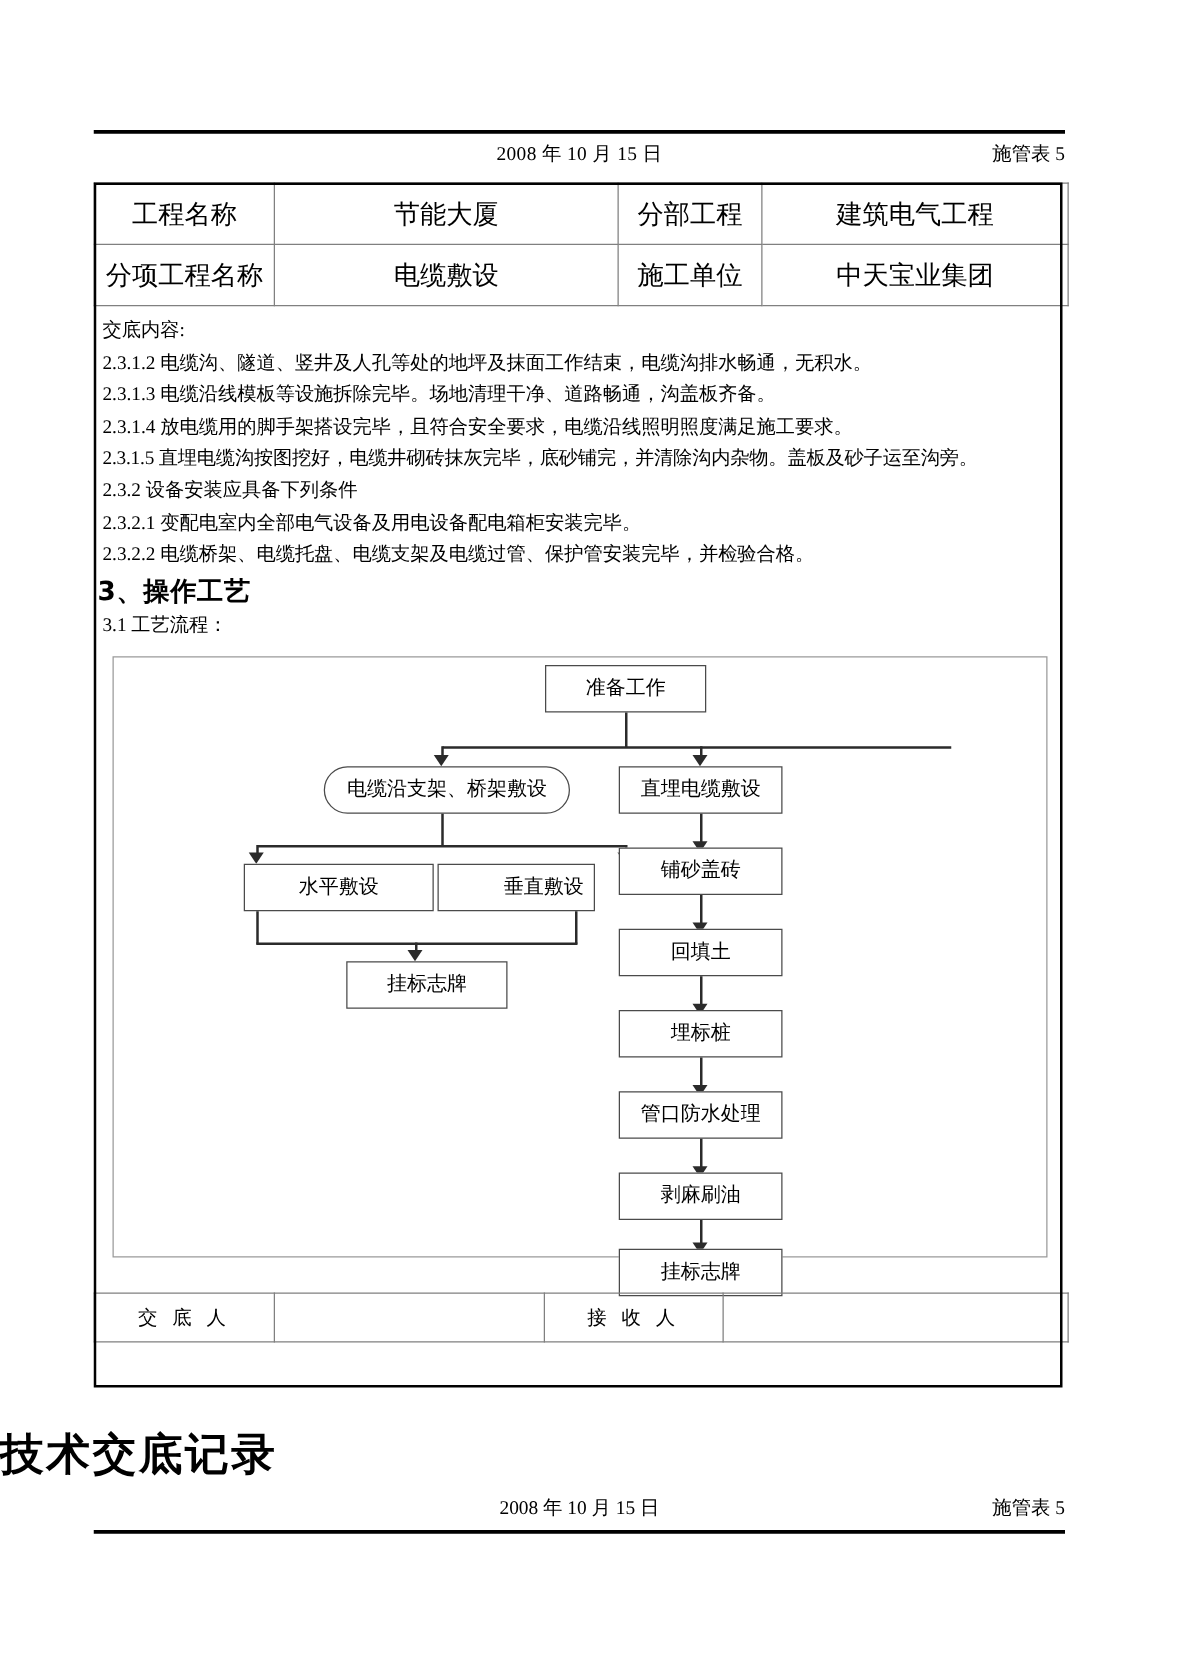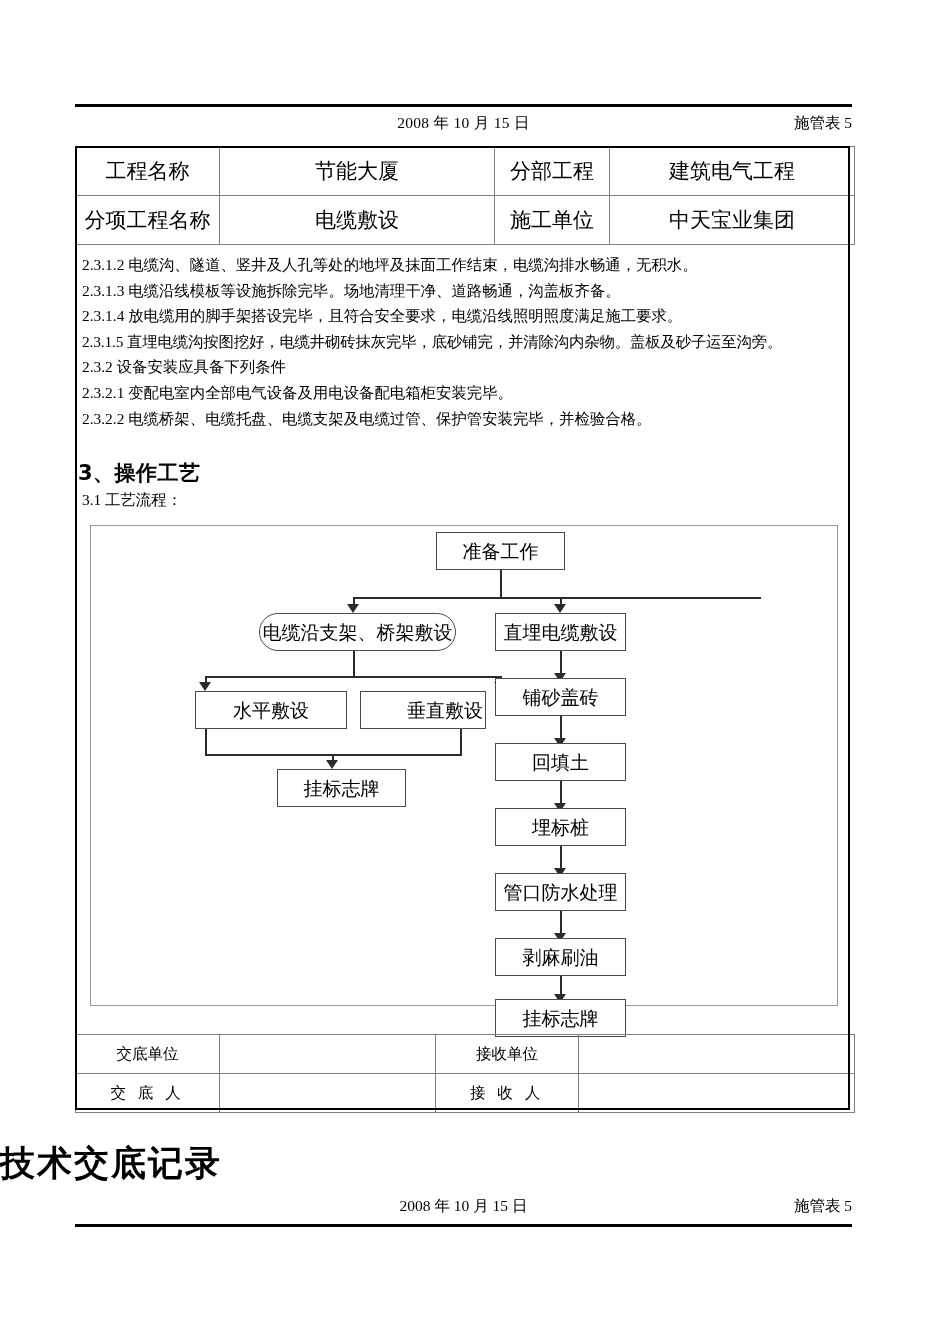--- a/index.html
+++ b/index.html
@@ -38,21 +38,21 @@
   .bodytxt .ln.tight{letter-spacing:-0.15px;}
   .h-sec{position:absolute;left:78px;top:459px;font-size:21px;font-weight:bold;
          font-family:"DejaVu Sans","Liberation Sans",sans-serif;letter-spacing:.5px;}
   .sub-sec{position:absolute;left:82px;top:490px;font-size:15.4px;}
 
   
   .chart-frame{position:absolute;left:90px;top:525px;width:748px;height:481px;
                border:1.3px solid #9a9a9a;box-sizing:border-box;background:#fff;}
 
   .node{position:absolute;box-sizing:border-box;border:1.4px solid #4a4a4a;
-        background:#fff;font-size:19px;display:flex;align-items:center;
+        background:#fff;font-size:16px;display:flex;align-items:center;
         justify-content:center;line-height:1;}
   .conn{position:absolute;background:#2b2b2b;}
   .vline{width:1.6px;}
   .hline{height:1.6px;}
   .arrow{position:absolute;width:0;height:0;border-left:6.5px solid transparent;
          border-right:6.5px solid transparent;border-top:9px solid #2b2b2b;}
 
   
   .sigtbl{left:75px;top:1034px;width:775px;}
   .sigtbl td{border:1px solid #808080;font-size:15.5px;text-align:center;
@@ -94,20 +94,21 @@
     <tr>
       <td class="cA">分项工程名称</td>
       <td class="cB">电缆敷设</td>
       <td class="cC">施工单位</td>
       <td class="cD">中天宝业集团</td>
     </tr>
   </tbody>
     </table>
 
   <div class="bodytxt">
+    <div class="ln">交底内容:</div>
     <div class="ln">2.3.1.2 电缆沟、隧道、竖井及人孔等处的地坪及抹面工作结束，电缆沟排水畅通，无积水。</div>
     <div class="ln">2.3.1.3 电缆沿线模板等设施拆除完毕。场地清理干净、道路畅通，沟盖板齐备。</div>
     <div class="ln">2.3.1.4 放电缆用的脚手架搭设完毕，且符合安全要求，电缆沿线照明照度满足施工要求。</div>
     <div class="ln tight">2.3.1.5 直埋电缆沟按图挖好，电缆井砌砖抹灰完毕，底砂铺完，并清除沟内杂物。盖板及砂子运至沟旁。</div>
     <div class="ln">2.3.2 设备安装应具备下列条件</div>
     <div class="ln">2.3.2.1 变配电室内全部电气设备及用电设备配电箱柜安装完毕。</div>
     <div class="ln">2.3.2.2 电缆桥架、电缆托盘、电缆支架及电缆过管、保护管安装完毕，并检验合格。</div>
   </div>
 
   <div class="h-sec">3、操作工艺</div>
@@ -130,21 +131,21 @@
     <div class="node" style="left:168px;top:87px;width:197px;height:38px;border-radius:19px;">电缆沿支架、桥架敷设</div>
 
     <div class="conn vline" style="left:262px;top:125px;height:26px;"></div>
     <div class="conn hline" style="left:115px;top:150px;width:295px;"></div>
     <div class="conn vline" style="left:114px;top:150px;height:9px;"></div>
     <div class="arrow" style="left:108px;top:156px;"></div>
     <div class="conn vline" style="left:409px;top:150px;height:9px;"></div>
     <div class="arrow" style="left:403px;top:156px;"></div>
 
     <div class="node" style="left:104px;top:165px;width:152px;height:38px;">水平敷设</div>
-    <div class="node" style="left:269px;top:165px;width:126px;height:38px;padding-left:44px;">垂直敷设</div>
+    <div class="node" style="left:259px;top:165px;width:126px;height:38px;padding-left:44px;">垂直敷设</div>
 
     <div class="conn vline" style="left:114px;top:203px;height:26px;"></div>
     <div class="conn vline" style="left:369px;top:203px;height:26px;"></div>
     <div class="conn hline" style="left:114px;top:228px;width:257px;"></div>
     <div class="conn vline" style="left:241px;top:228px;height:9px;"></div>
     <div class="arrow" style="left:235px;top:234px;"></div>
 
     <div class="node" style="left:186px;top:243px;width:129px;height:38px;">挂标志牌</div>
 
     <div class="node" style="left:404px;top:87px;width:131px;height:38px;">直埋电缆敷设</div>
@@ -169,26 +170,20 @@
 
     <div class="node" style="left:404px;top:412px;width:131px;height:38px;">剥麻刷油</div>
     <div class="conn vline" style="left:469px;top:450px;height:22px;"></div>
     <div class="arrow" style="left:463px;top:468px;"></div>
 
     <div class="node" style="left:404px;top:473px;width:131px;height:38px;">挂标志牌</div>
   </div>
 
   <table class="tbl sigtbl">
     <tbody>
-        <tr>
-      <td class="sA">交底单位</td>
-      <td class="sB"></td>
-      <td class="sC">接收单位</td>
-      <td class="sD"></td>
-    </tr>
     <tr>
       <td class="sA spaced">交 底 人</td>
       <td class="sB"></td>
       <td class="sC spaced">接 收 人</td>
       <td class="sD"></td>
     </tr>
   </tbody>
     </table>
 
   <div class="form-frame"></div>

